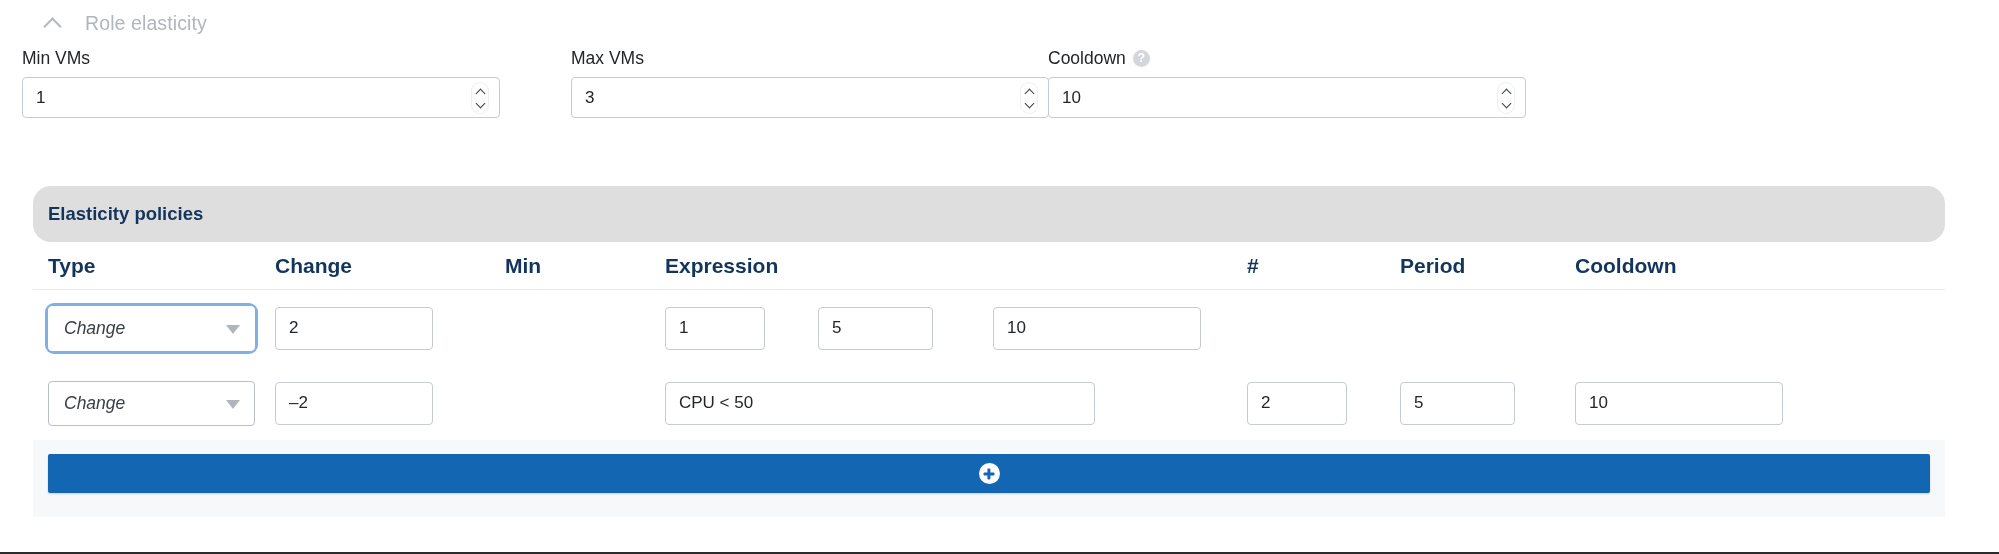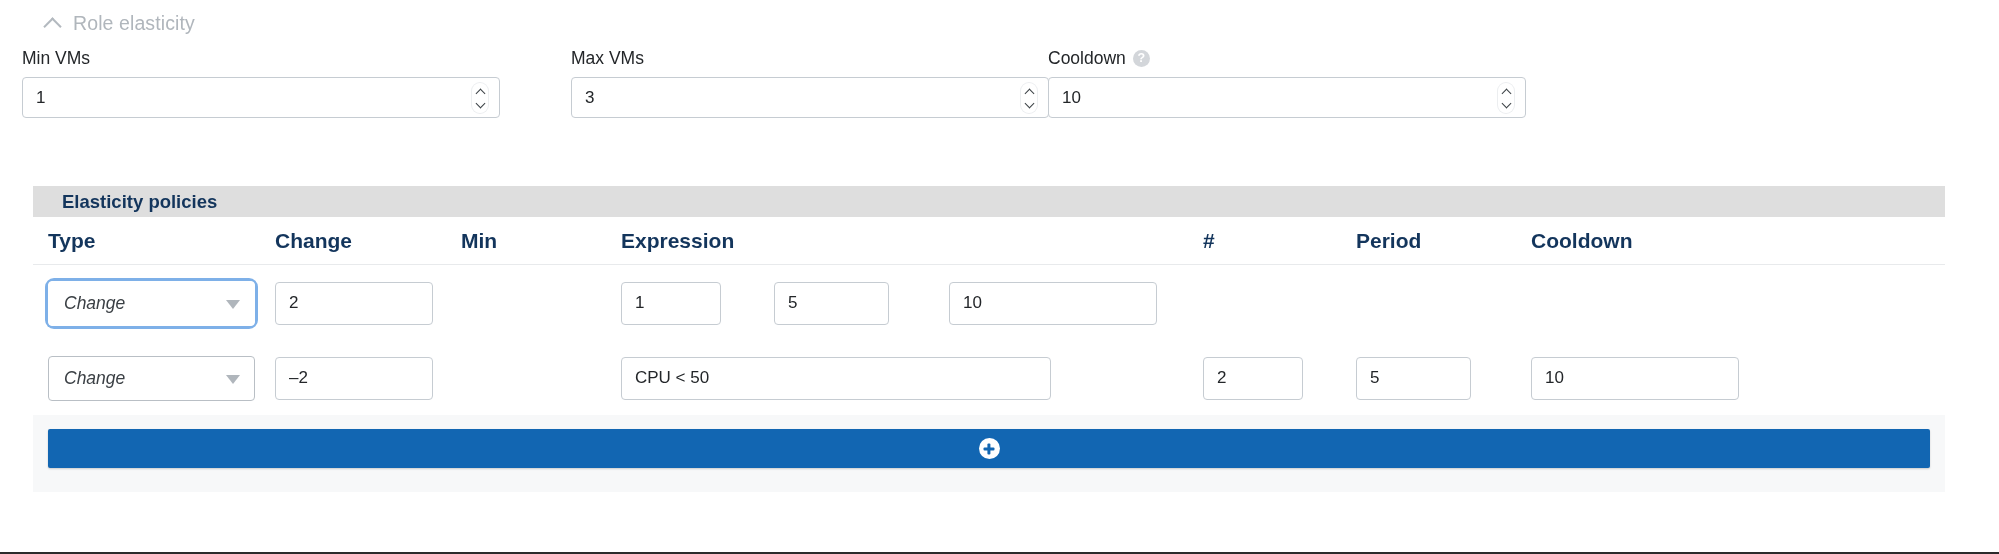--- a/index.html
+++ b/index.html
@@ -18,21 +18,21 @@
   }
 
   
   .section-header {
     position: absolute;
     left: 44px;
     top: 8px;
     height: 30px;
     display: flex;
     align-items: center;
-    gap: 11px;
+    gap: 23px;
   }
   .chev-up {
     width: 18px; height: 18px;
     position: relative;
     flex: 0 0 auto;
   }
   .chev-up::before {
     content: "";
     position: absolute;
     left: 2px; top: 6px;
@@ -126,25 +126,26 @@
   .spinner .ar.down::before { transform: rotate(-135deg); top: 0.5px; }
 
   
   .panel {
     position: absolute;
     left: 33px;
     top: 186px;
     width: 1912px;
   }
   .panel-head {
-    height: 31px;
+    height: 56px;
     background: #dedede;
     display: flex;
     align-items: center;
-    padding-left: 29px;
+    padding-left: 15px;
+    border-radius: 18px;
   }
   .panel-head-title {
     font-size: 18.5px;
     font-weight: bold;
     color: #13355c;
   }
 
   .table { width: 1912px; }
   .thead {
     height: 48px;
@@ -166,21 +167,21 @@
     align-items: center;
     background: #ffffff;
     padding-left: 15px;
     position: relative;
   }
   .trow.r1 { height: 76px; }
 
   
   .c-type     { width: 227px; flex: 0 0 227px; }
   .c-adjust   { width: 186px; flex: 0 0 186px; }
-  .c-min      { width: 160px; flex: 0 0 160px; }
+  .c-min      { width: 160px; flex: 0 0 160px; margin-left: 44px; }
   .c-expr     { width: 582px; flex: 0 0 582px; }
   .c-num      { width: 153px; flex: 0 0 153px; }
   .c-period   { width: 175px; flex: 0 0 175px; }
   .c-cool     { width: 280px; flex: 0 0 280px; }
   .c-del      { flex: 1 1 auto; }
 
   .txtbox {
     height: 43px;
     border: 1px solid #c6ccd2;
     border-radius: 4px;

